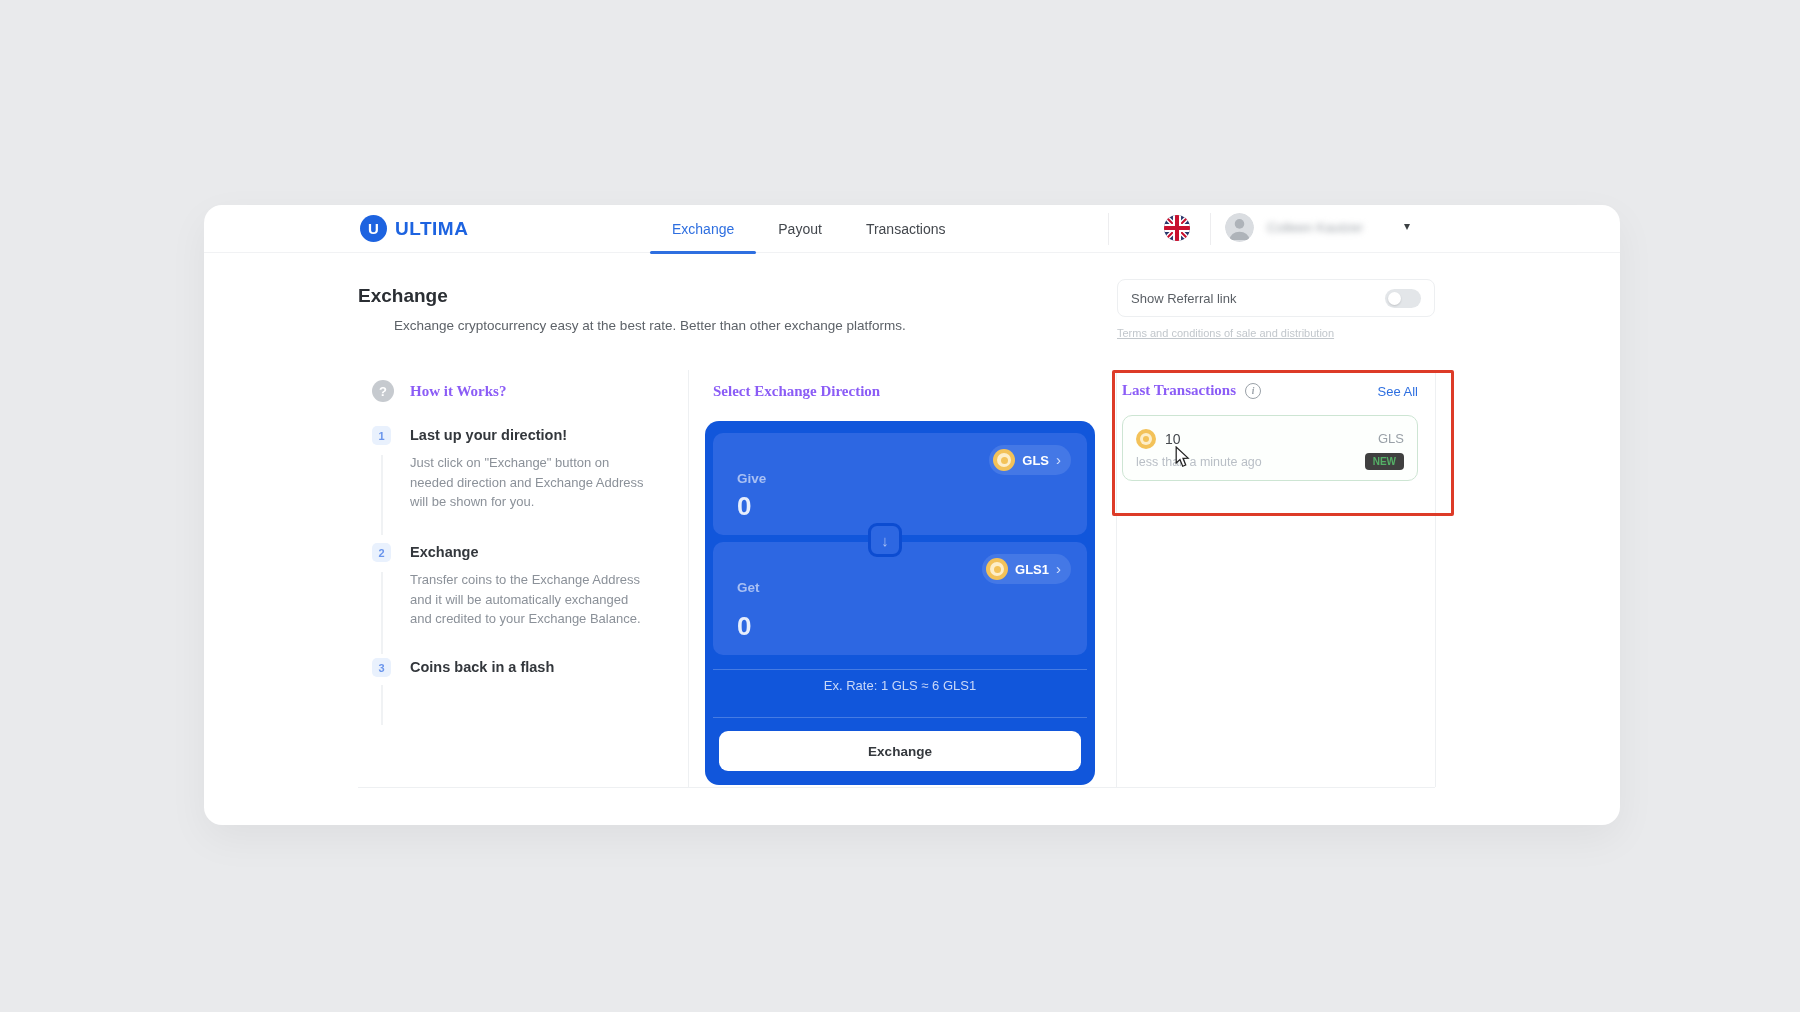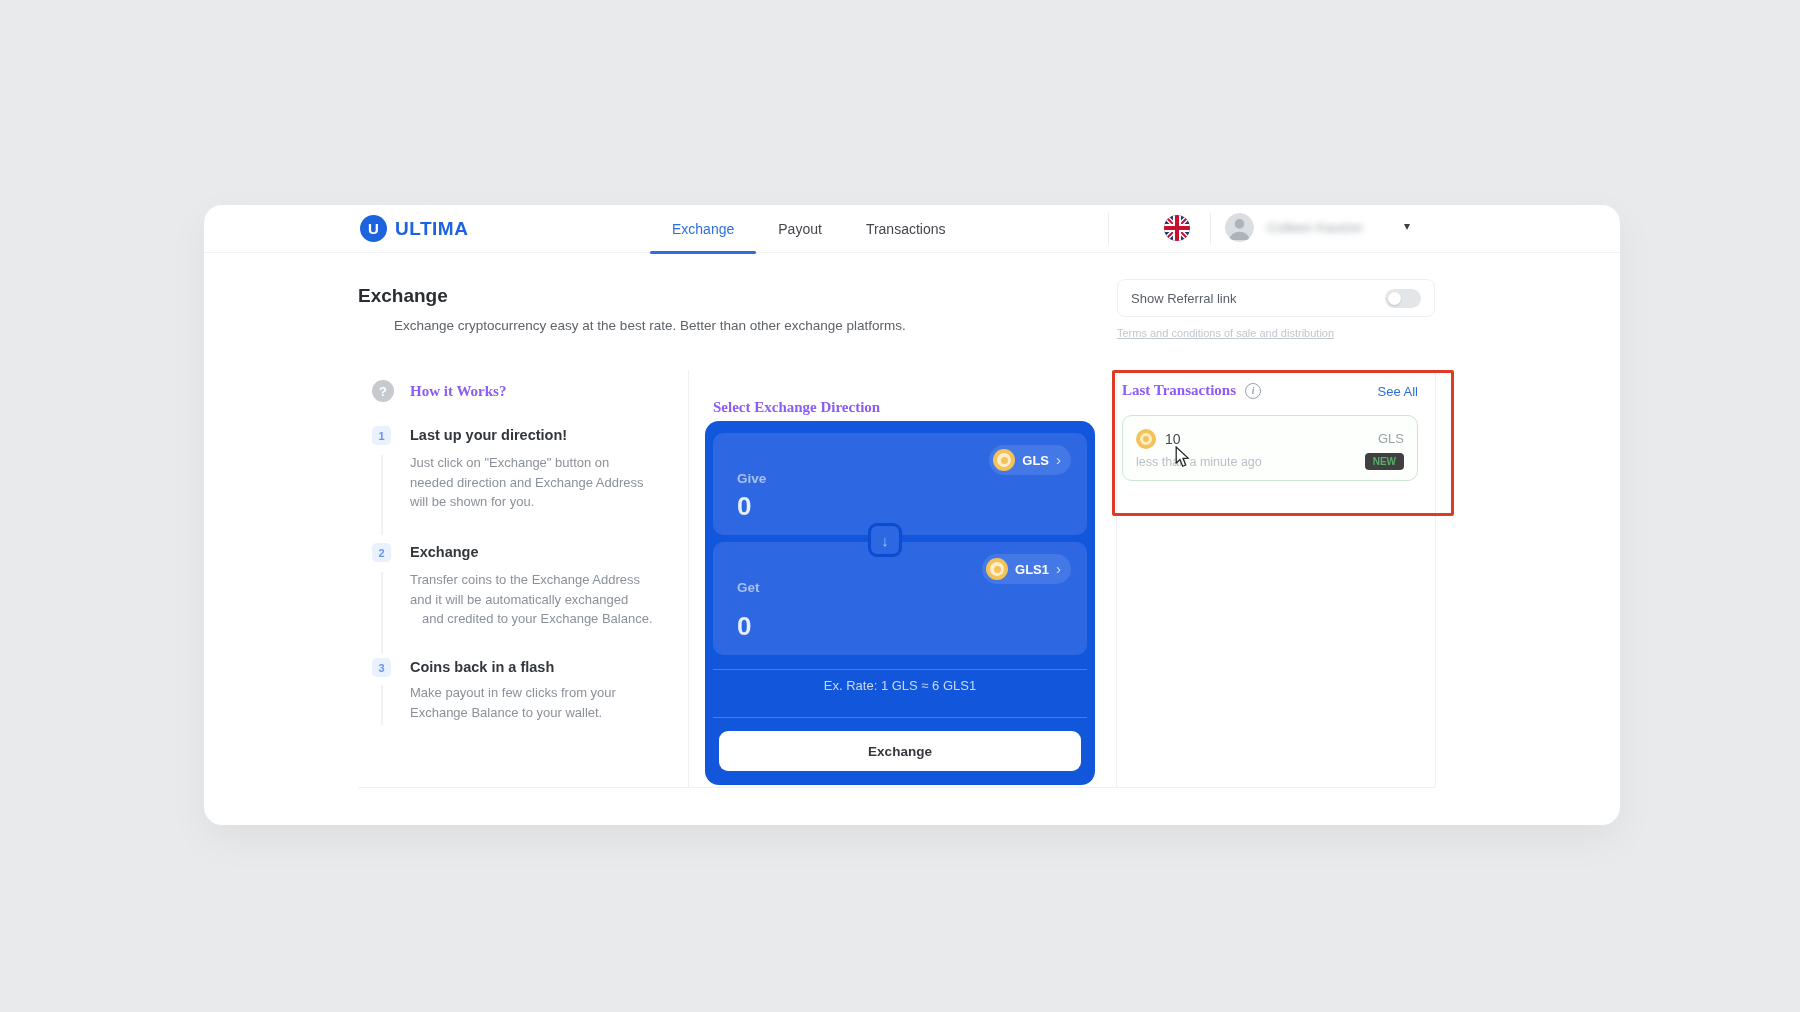--- a/index.html
+++ b/index.html
@@ -175,33 +175,29 @@
       <span style="display:block;">needed direction and Exchange Address</span>
       <span style="display:block;">will be shown for you.</span>
     </div>
     <div class="connector" style="top:250px; height:80px;"></div>
 
     <div class="step-badge" style="top:338px;">2</div>
     <div class="step-title" style="top:339px;">Exchange</div>
     <div class="step-desc" style="top:365px;">
       <span style="display:block;">Transfer coins to the Exchange Address</span>
       <span style="display:block;">and it will be automatically exchanged</span>
-      <span style="display:block;margin-left:12px;">and credited to your Exchange Balance.</span>
+      <span style="display:block;">and credited to your Exchange Balance.</span>
     </div>
     <div class="connector" style="top:367px; height:82px;"></div>
 
     <div class="step-badge" style="top:453px;">3</div>
     <div class="step-title" style="top:454px;">Coins back in a flash</div>
-    <div class="step-desc" style="top:478px;">
-      <span style="display:block;">Make payout in few clicks from your</span>
-      <span style="display:block;">Exchange Balance to your wallet.</span>
-    </div>
     <div class="connector" style="top:480px; height:40px;"></div>
 
-    <div class="col-head abs" style="left:509px; top:178px;margin-top:16px;">Select Exchange Direction</div>
+    <div class="col-head abs" style="left:509px; top:178px;">Select Exchange Direction</div>
 
     <div class="blue-card">
       <div class="pane" style="top:12px; height:102px;">
         <span class="pane-label">Give</span>
         <div class="chip">
           <span class="coin">
             <span class="coin-ring">
                 <span class="coin-dot"></span>
               </span>
           </span>

